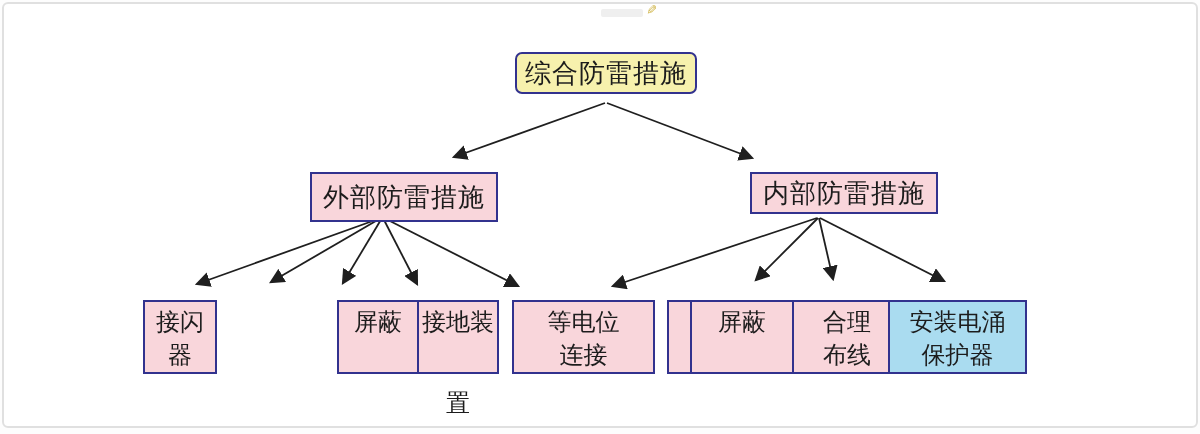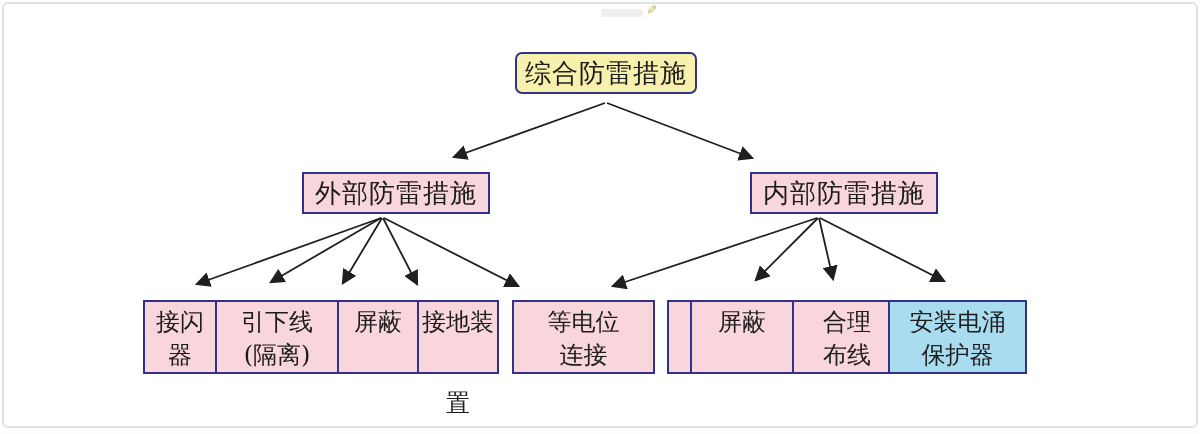--- a/index.html
+++ b/index.html
@@ -84,37 +84,33 @@
         <line x1="818" y1="218" x2="756" y2="280" marker-end="url(#ah)"></line>
         <line x1="819" y1="218" x2="833" y2="279" marker-end="url(#ah)"></line>
         <line x1="820" y1="218" x2="944" y2="281" marker-end="url(#ah)"></line>
       </g>
     </svg>
 
     <div class="node root" style="left:515px;top:52px;width:182px;height:42px;border-radius:7px;">
       <span>综合防雷措施</span>
     </div>
 
-    <div class="node branch" style="left:302px;top:172px;width:188px;height:42px;">
+    <div class="node branch" style="left:310px;top:172px;width:188px;height:50px;">
       <span>外部防雷措施</span>
     </div>
 
     <div class="node branch" style="left:750px;top:172px;width:188px;height:42px;">
       <span>内部防雷措施</span>
     </div>
 
     <div class="leaf" style="left:143px;width:74px;">
       <span>接闪</span>
       <span>器</span>
     </div>
 
-    <div class="leaf" style="left:215px;width:124px;">
-      <span>引下线</span>
-      <span>(隔离)</span>
-    </div>
 
     <div class="leaf" style="left:337px;width:82px;">
       <span>屏蔽</span>
       <span></span>
     </div>
 
     <div class="leaf" style="left:417px;width:82px;gap:48px;">
       <span>接地装</span>
       <span>置</span>
     </div>

